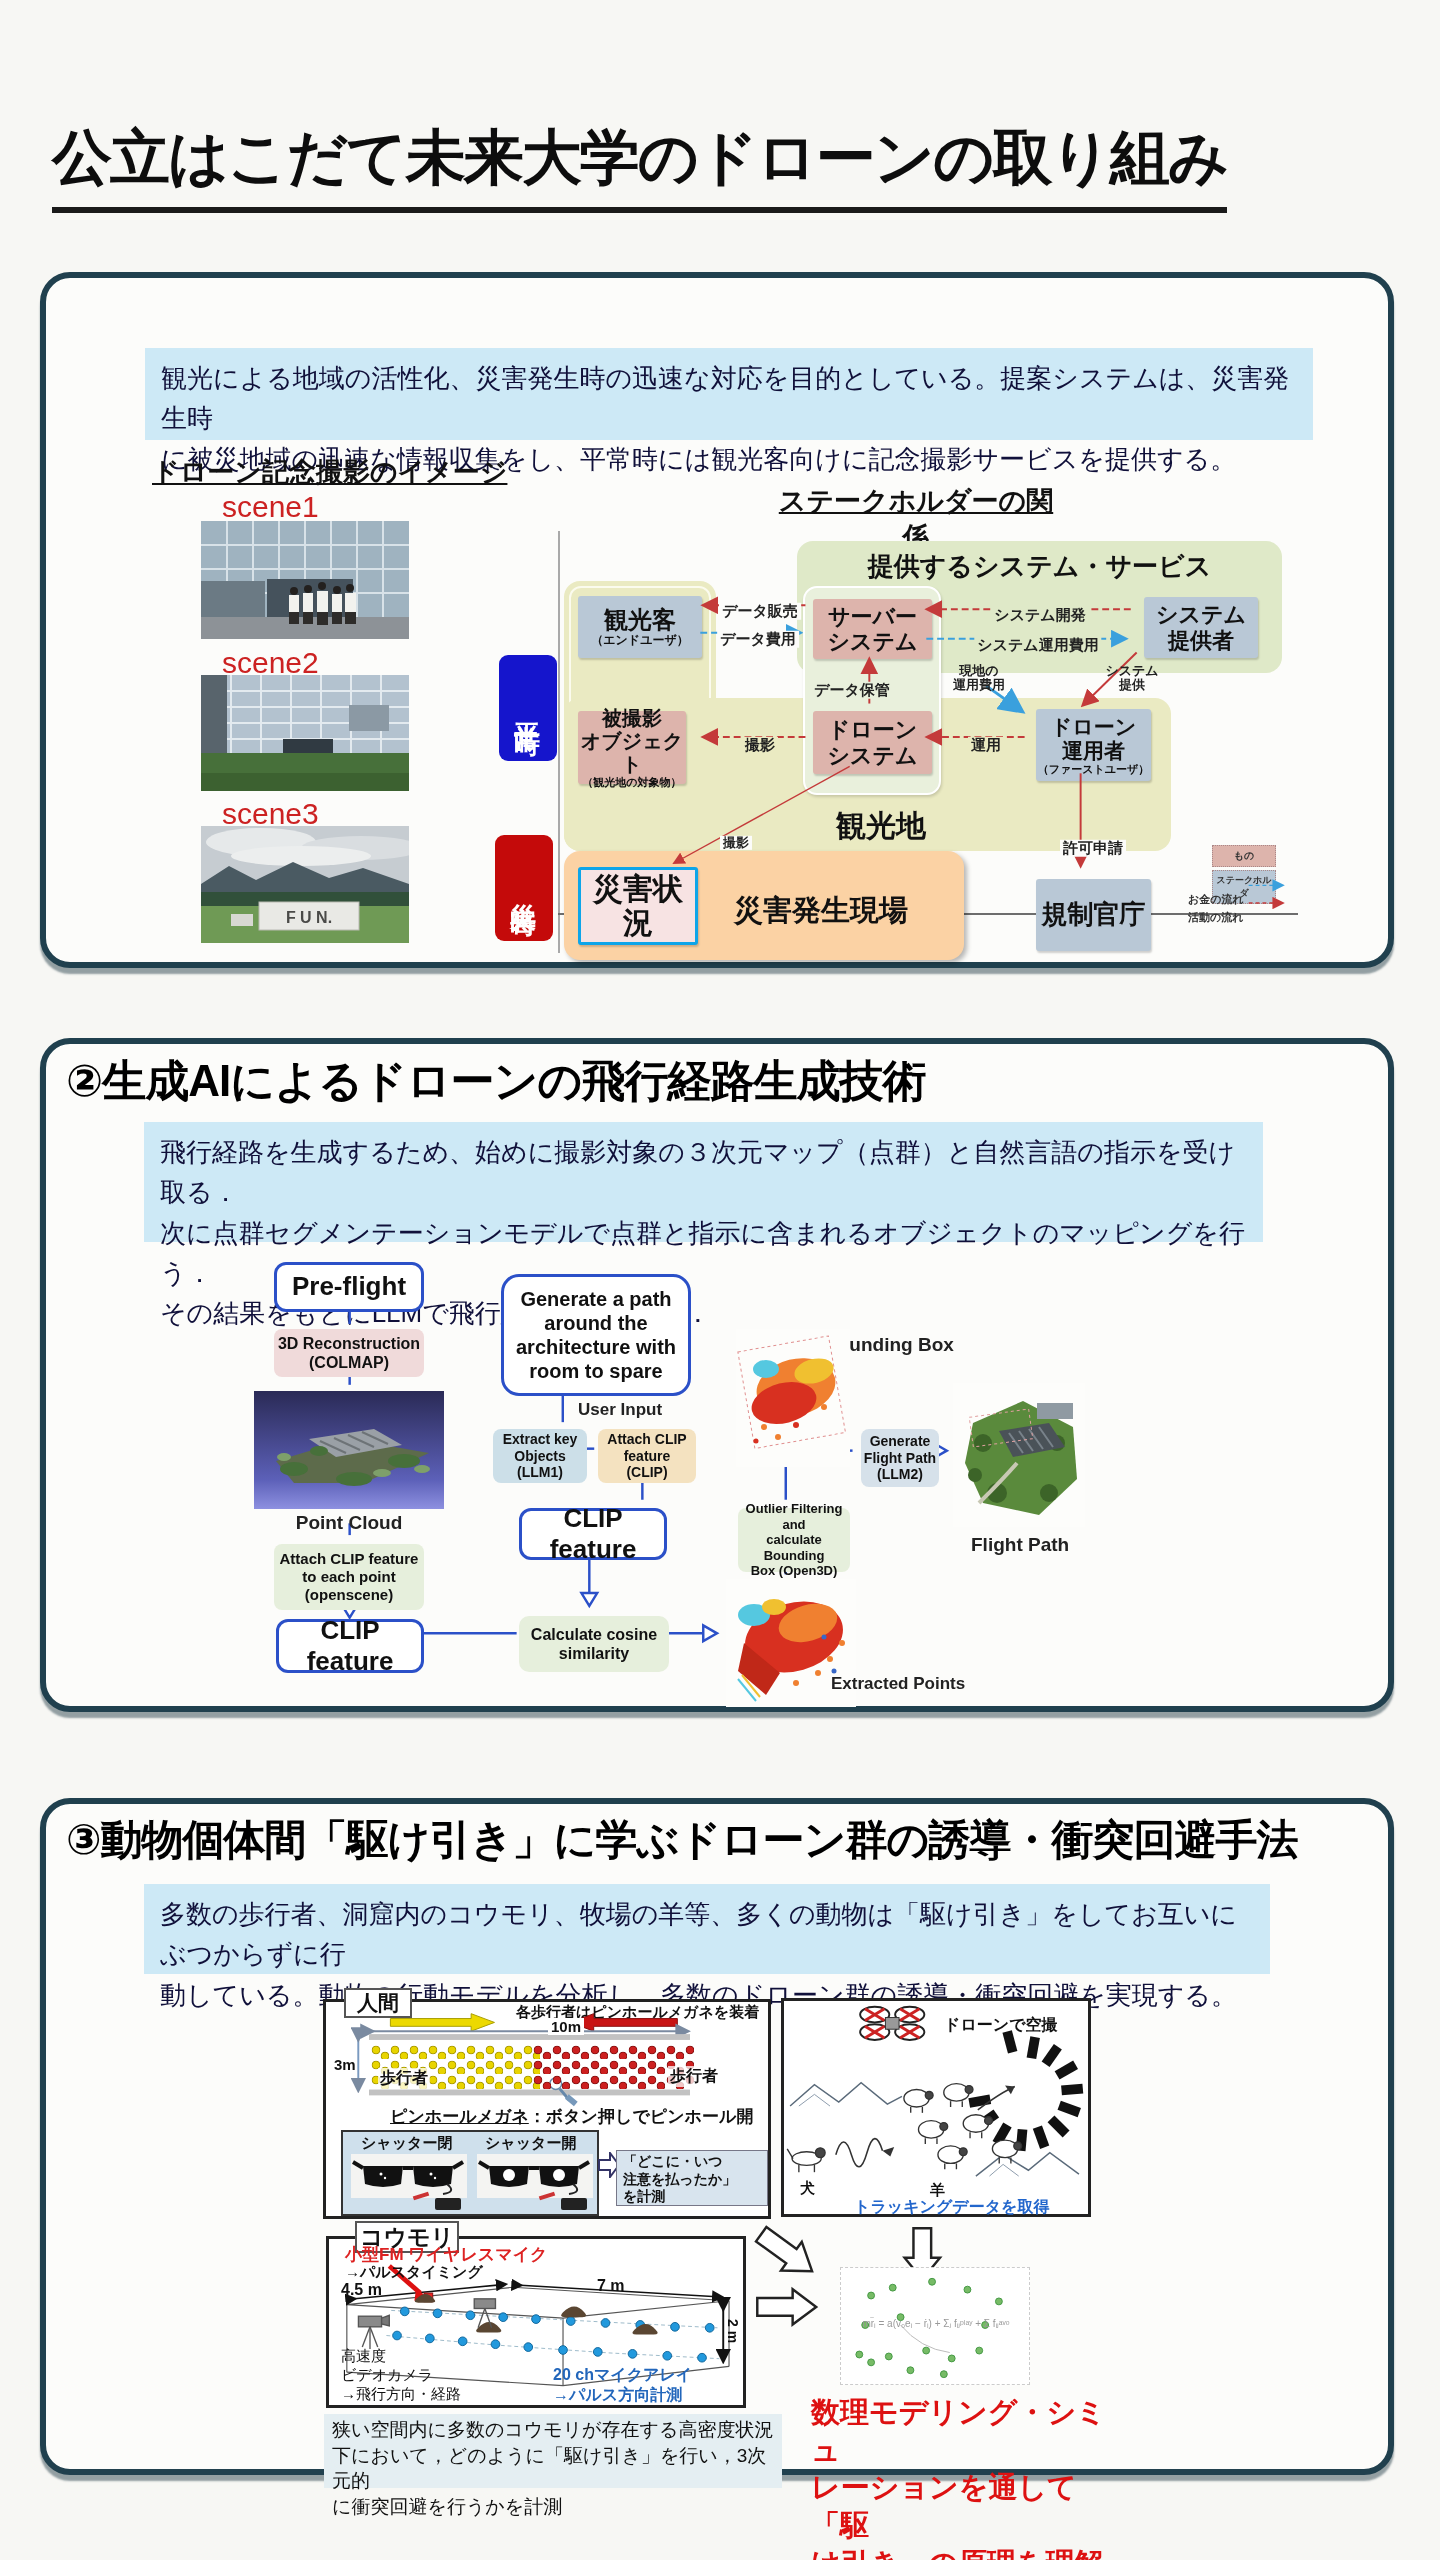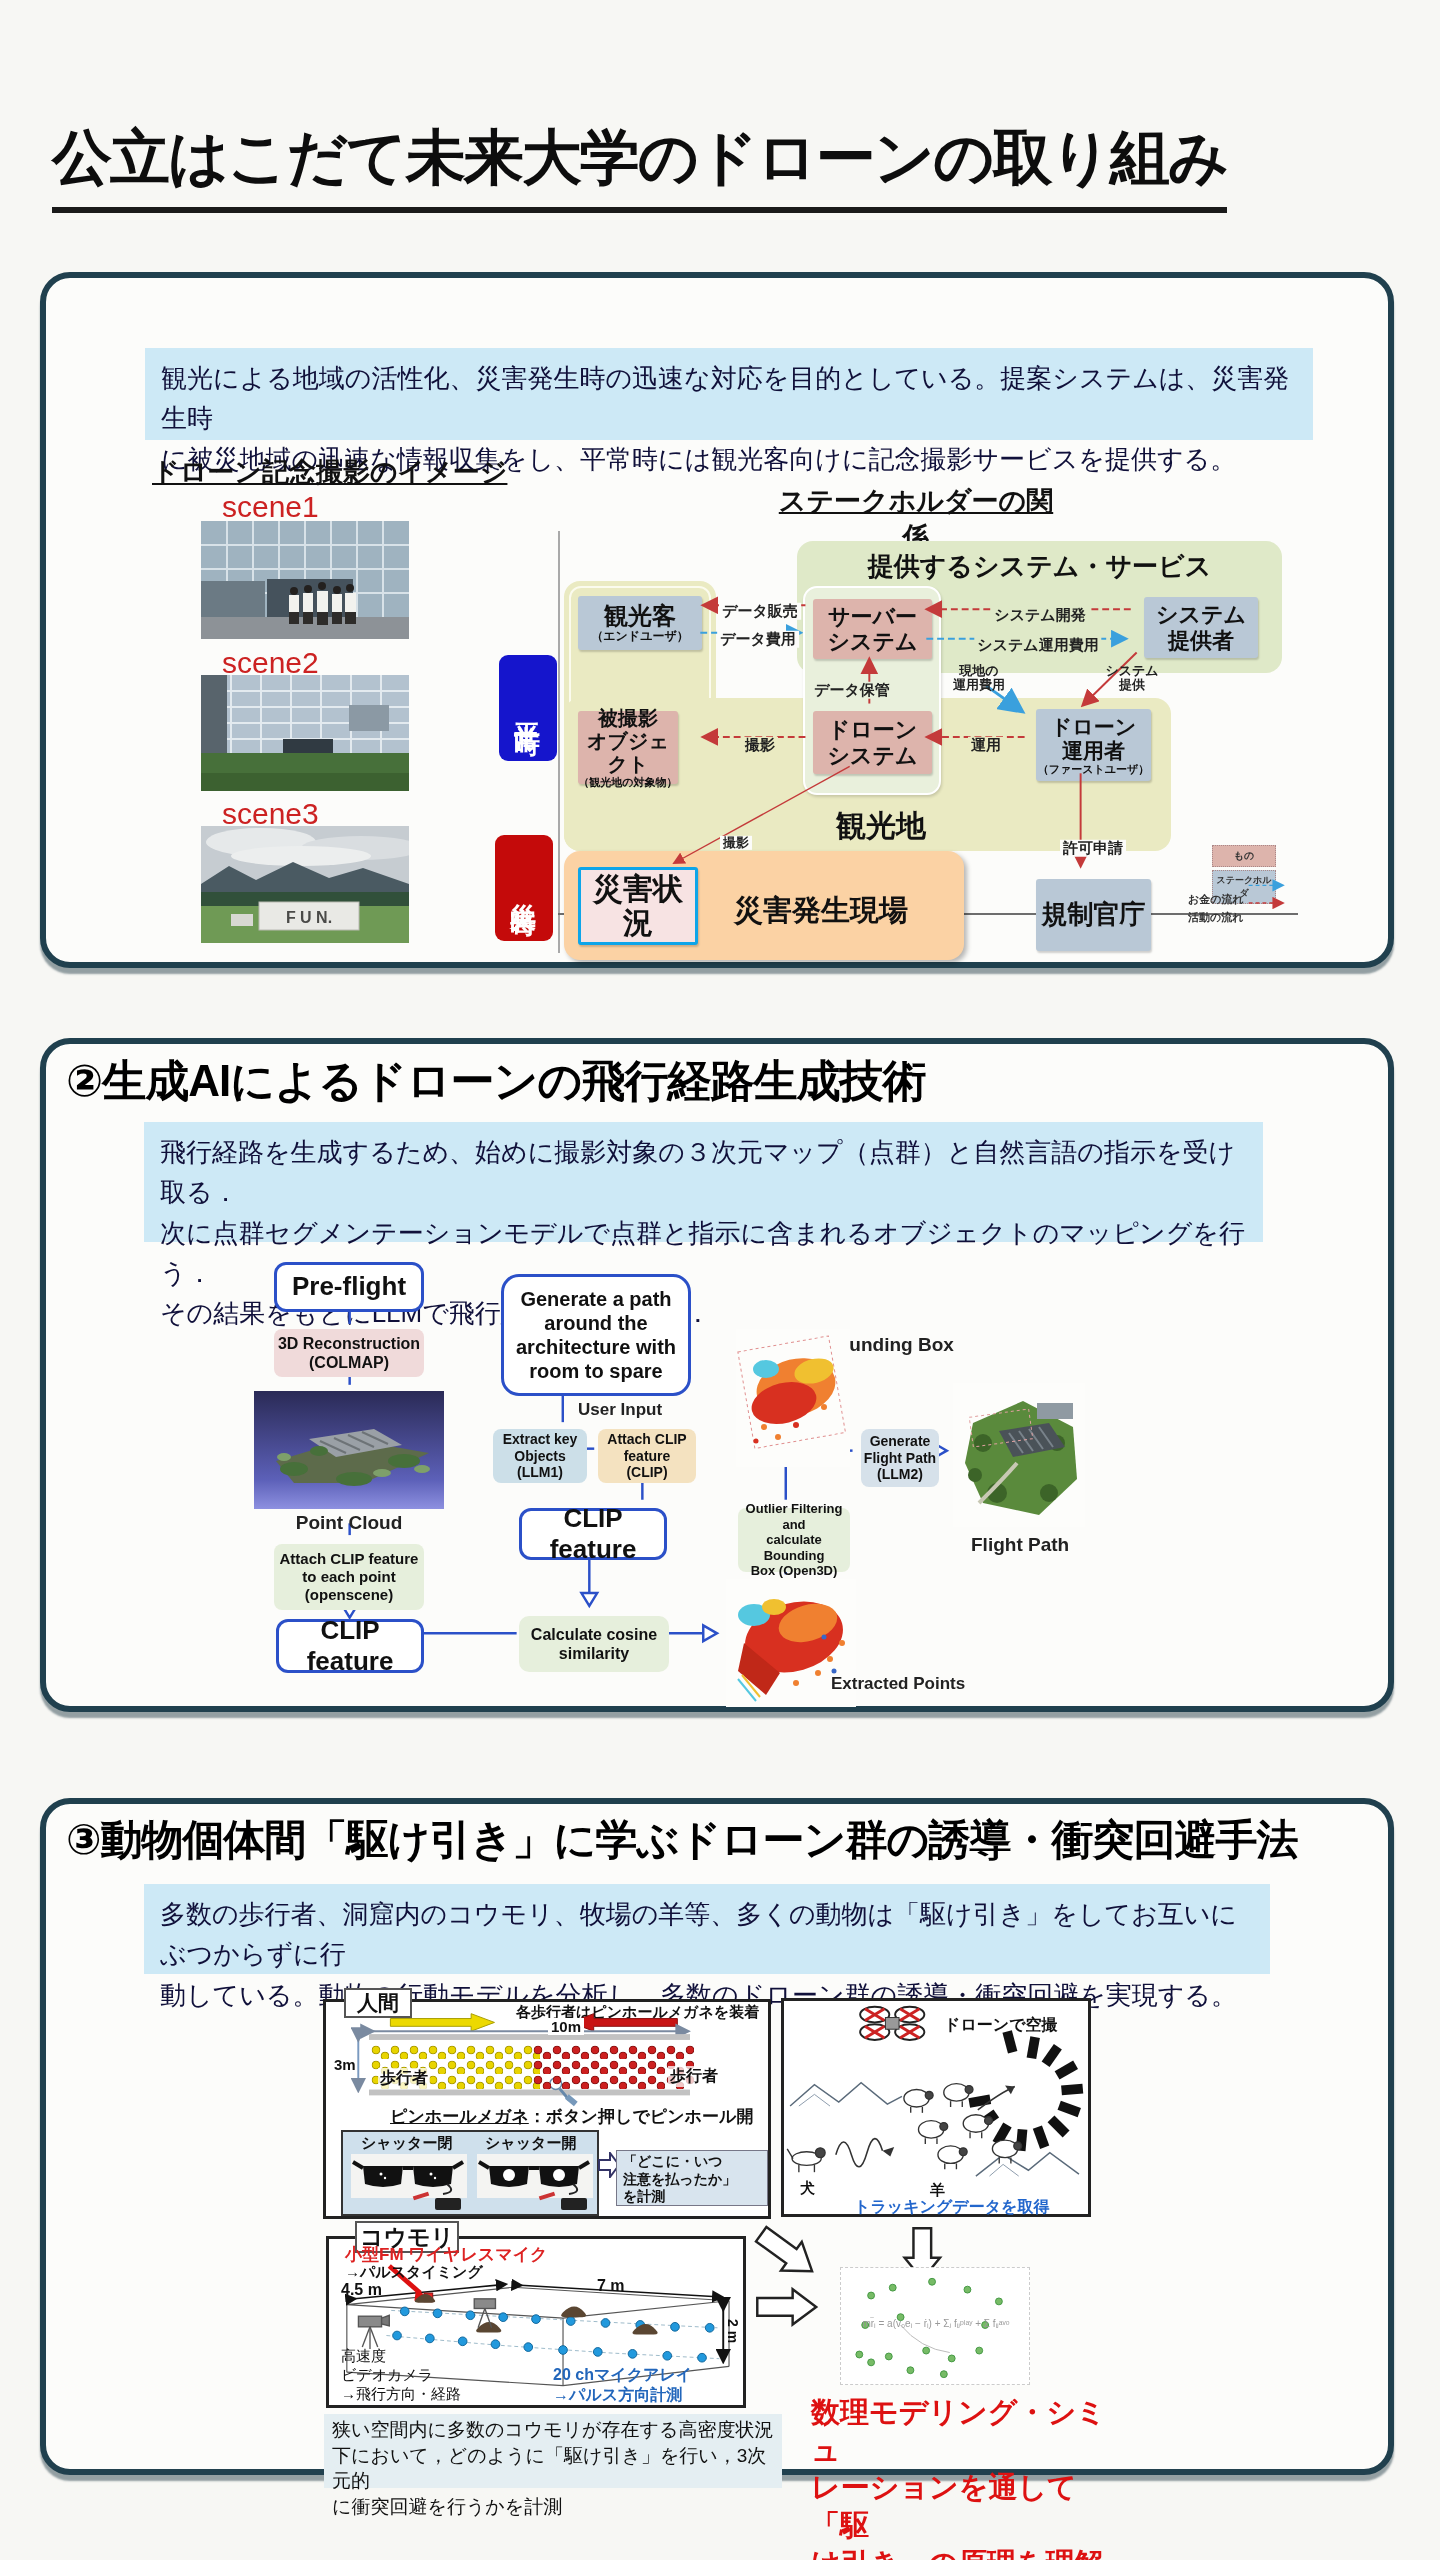--- a/index.html
+++ b/index.html
@@ -163,29 +163,29 @@
     </div>
     <div class="ycont" style="left:518px; top:420px; width:607px; height:153px;"></div>
     <div class="gcont" style="left:751px; top:263px; width:485px; height:132px;">
       <div class="abs b c" style="left:0; top:8px; width:100%; font-size:26px;">提供するシステム・サービス</div>
     </div>
     <div class="gcol" style="left:757px; top:308px; width:138px; height:209px;"></div>
 
     <div class="phase" style="left:453px; top:377px; background:#1515cc;">平常時</div>
     <div class="phase" style="left:449px; top:557px; background:#c40a0a;">災害時</div>
 
-    <div class="nbox graybox" style="left:532px; top:318px; width:124px; height:54px;">
+    <div class="nbox graybox" style="left:532px; top:318px; width:124px; height:62px;">
       <span style="font-size:24px;">観光客</span>
       <span class="sub">（エンドユーザ）</span>
     </div>
     <div class="nbox pinkbox pre" style="left:767px; top:321px; width:119px; height:60px; font-size:22px;">サーバー
 システム</div>
     <div class="nbox graybox pre" style="left:1098px; top:319px; width:114px; height:61px; font-size:22px;">システム
 提供者</div>
-    <div class="nbox pinkbox" style="left:532px; top:433px; width:100px; height:73px;">
+    <div class="nbox pinkbox" style="left:532px; top:433px; width:108px; height:73px;">
       <span class="pre" style="font-size:20px;">被撮影
 オブジェクト</span>
       <span class="sub" style="font-size:11px;">（観光地の対象物）</span>
     </div>
     <div class="nbox pinkbox pre" style="left:767px; top:433px; width:119px; height:63px; font-size:22px;">ドローン
 システム</div>
     <div class="nbox graybox" style="left:990px; top:431px; width:115px; height:72px;">
       <span class="pre" style="font-size:21px;">ドローン
 運用者</span>
       <span class="sub" style="font-size:11px;">（ファーストユーザ）</span>

